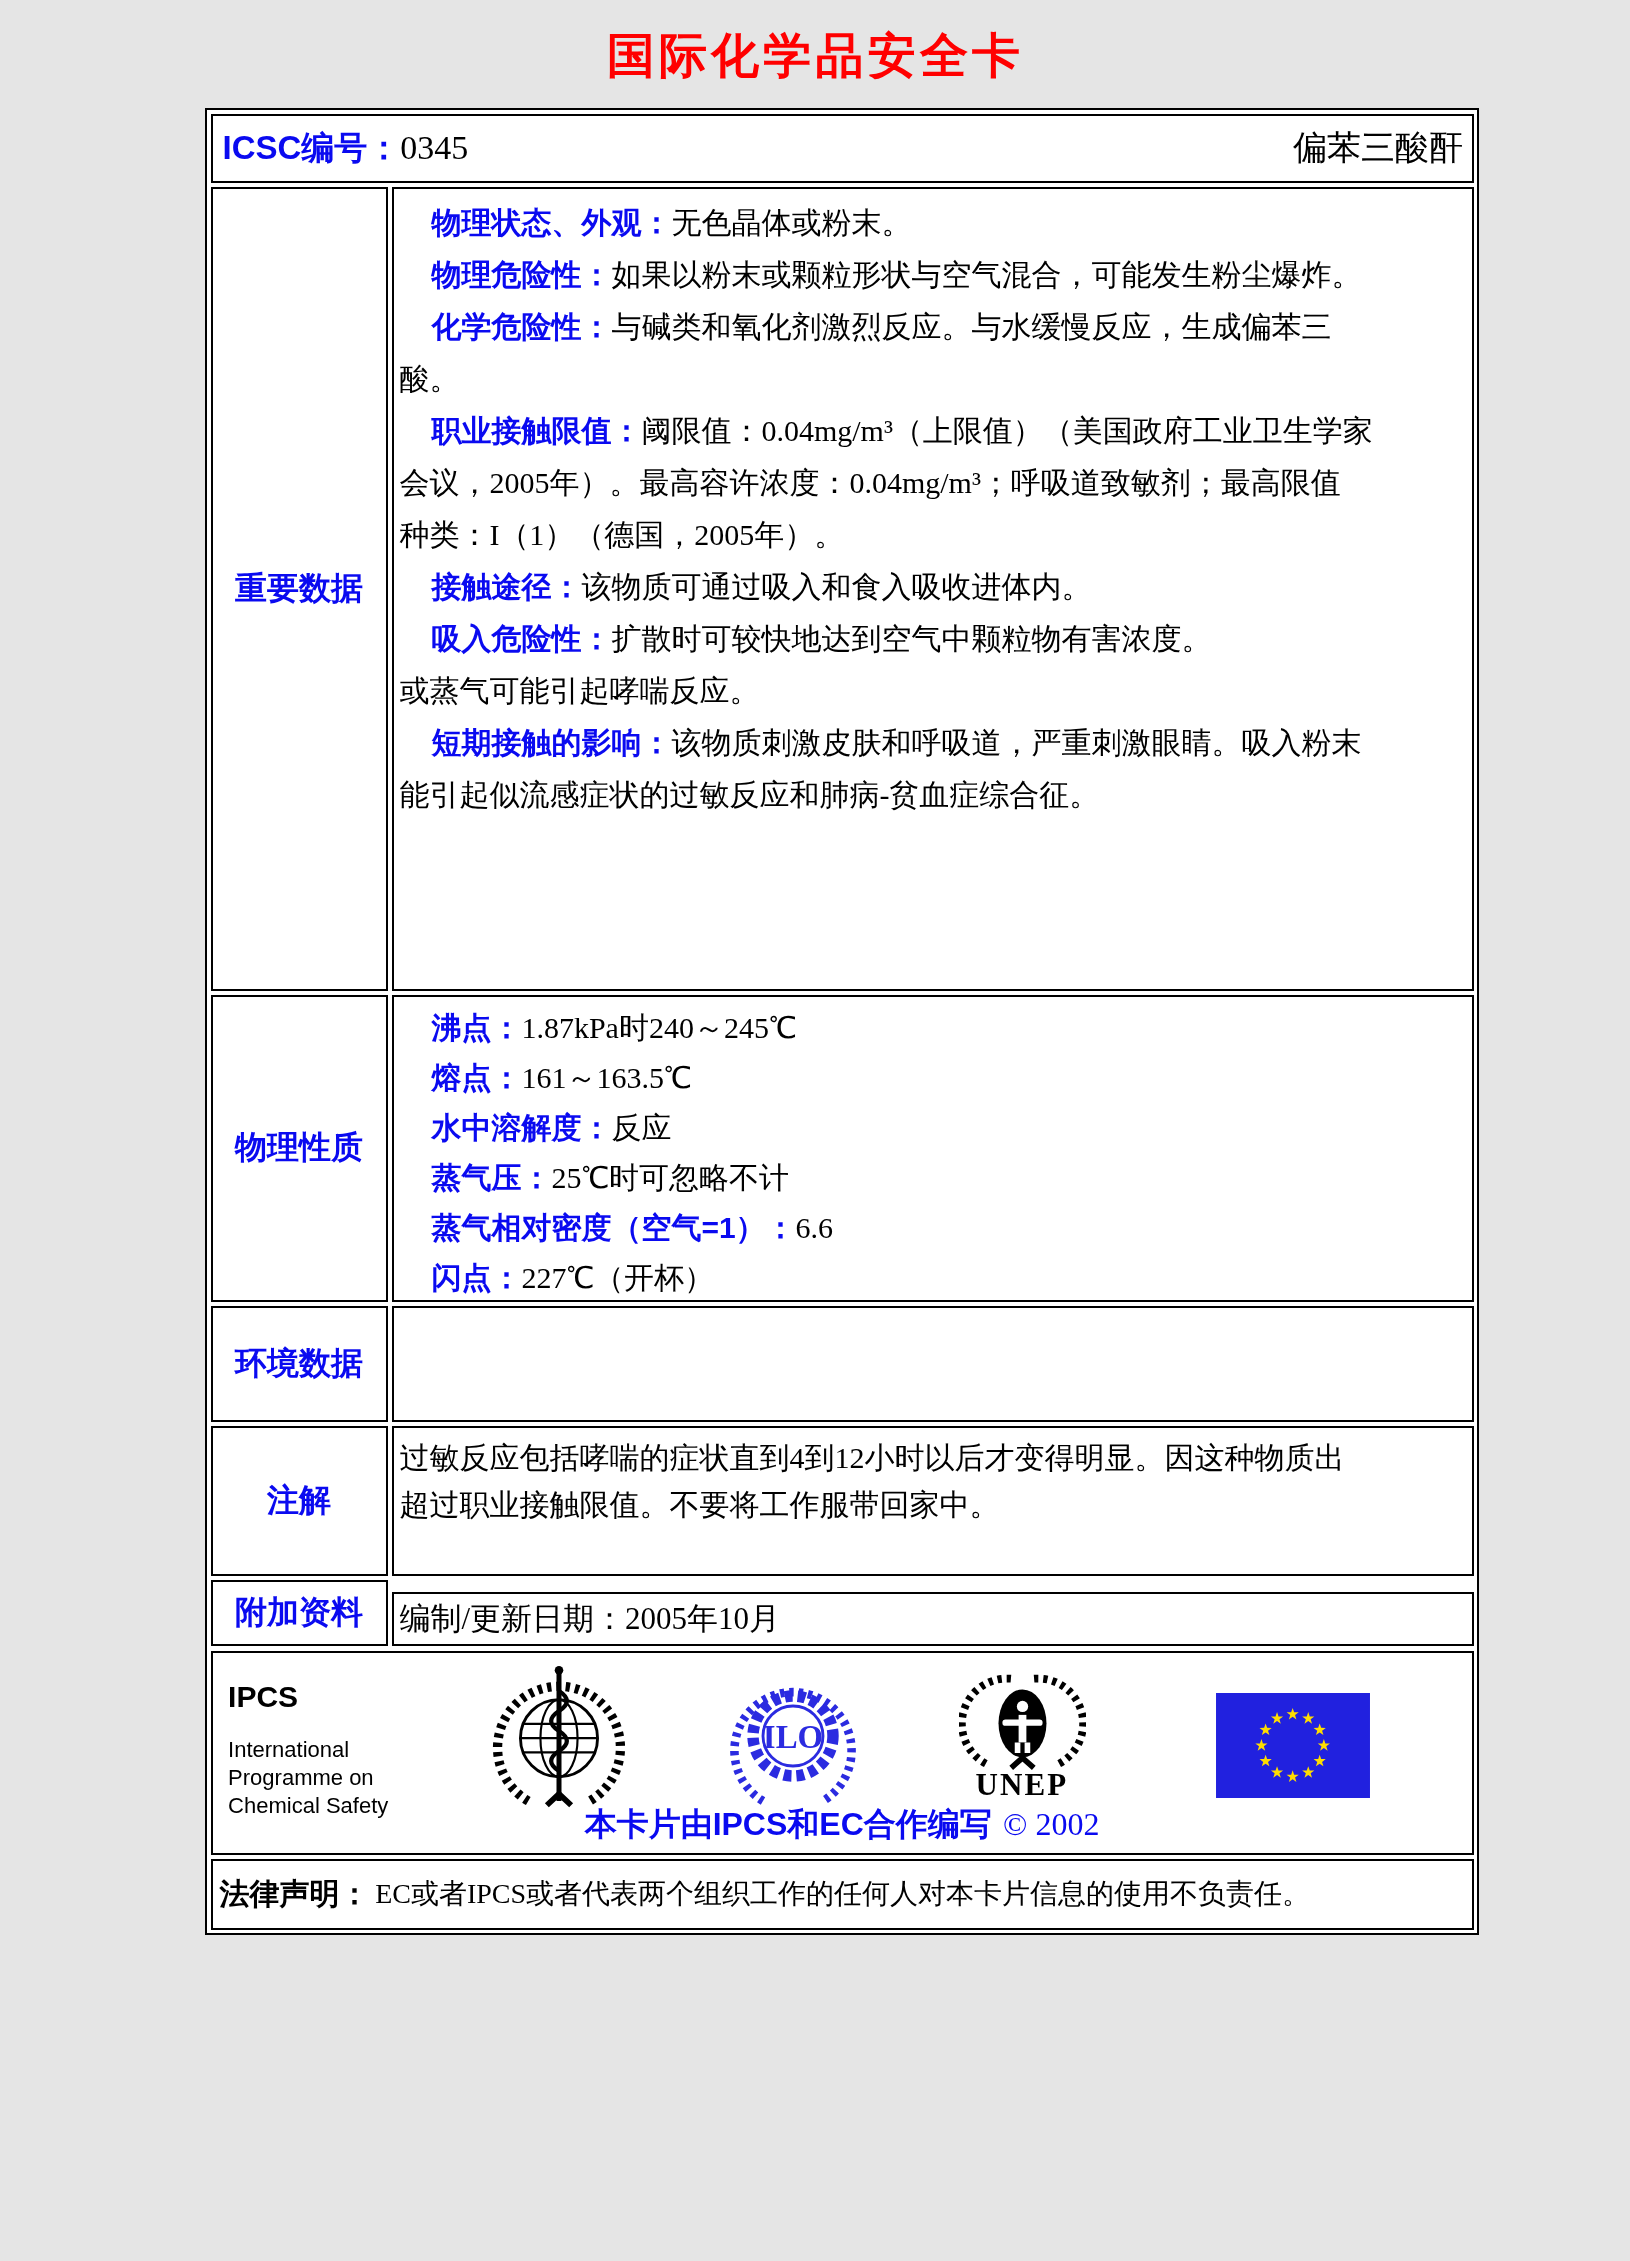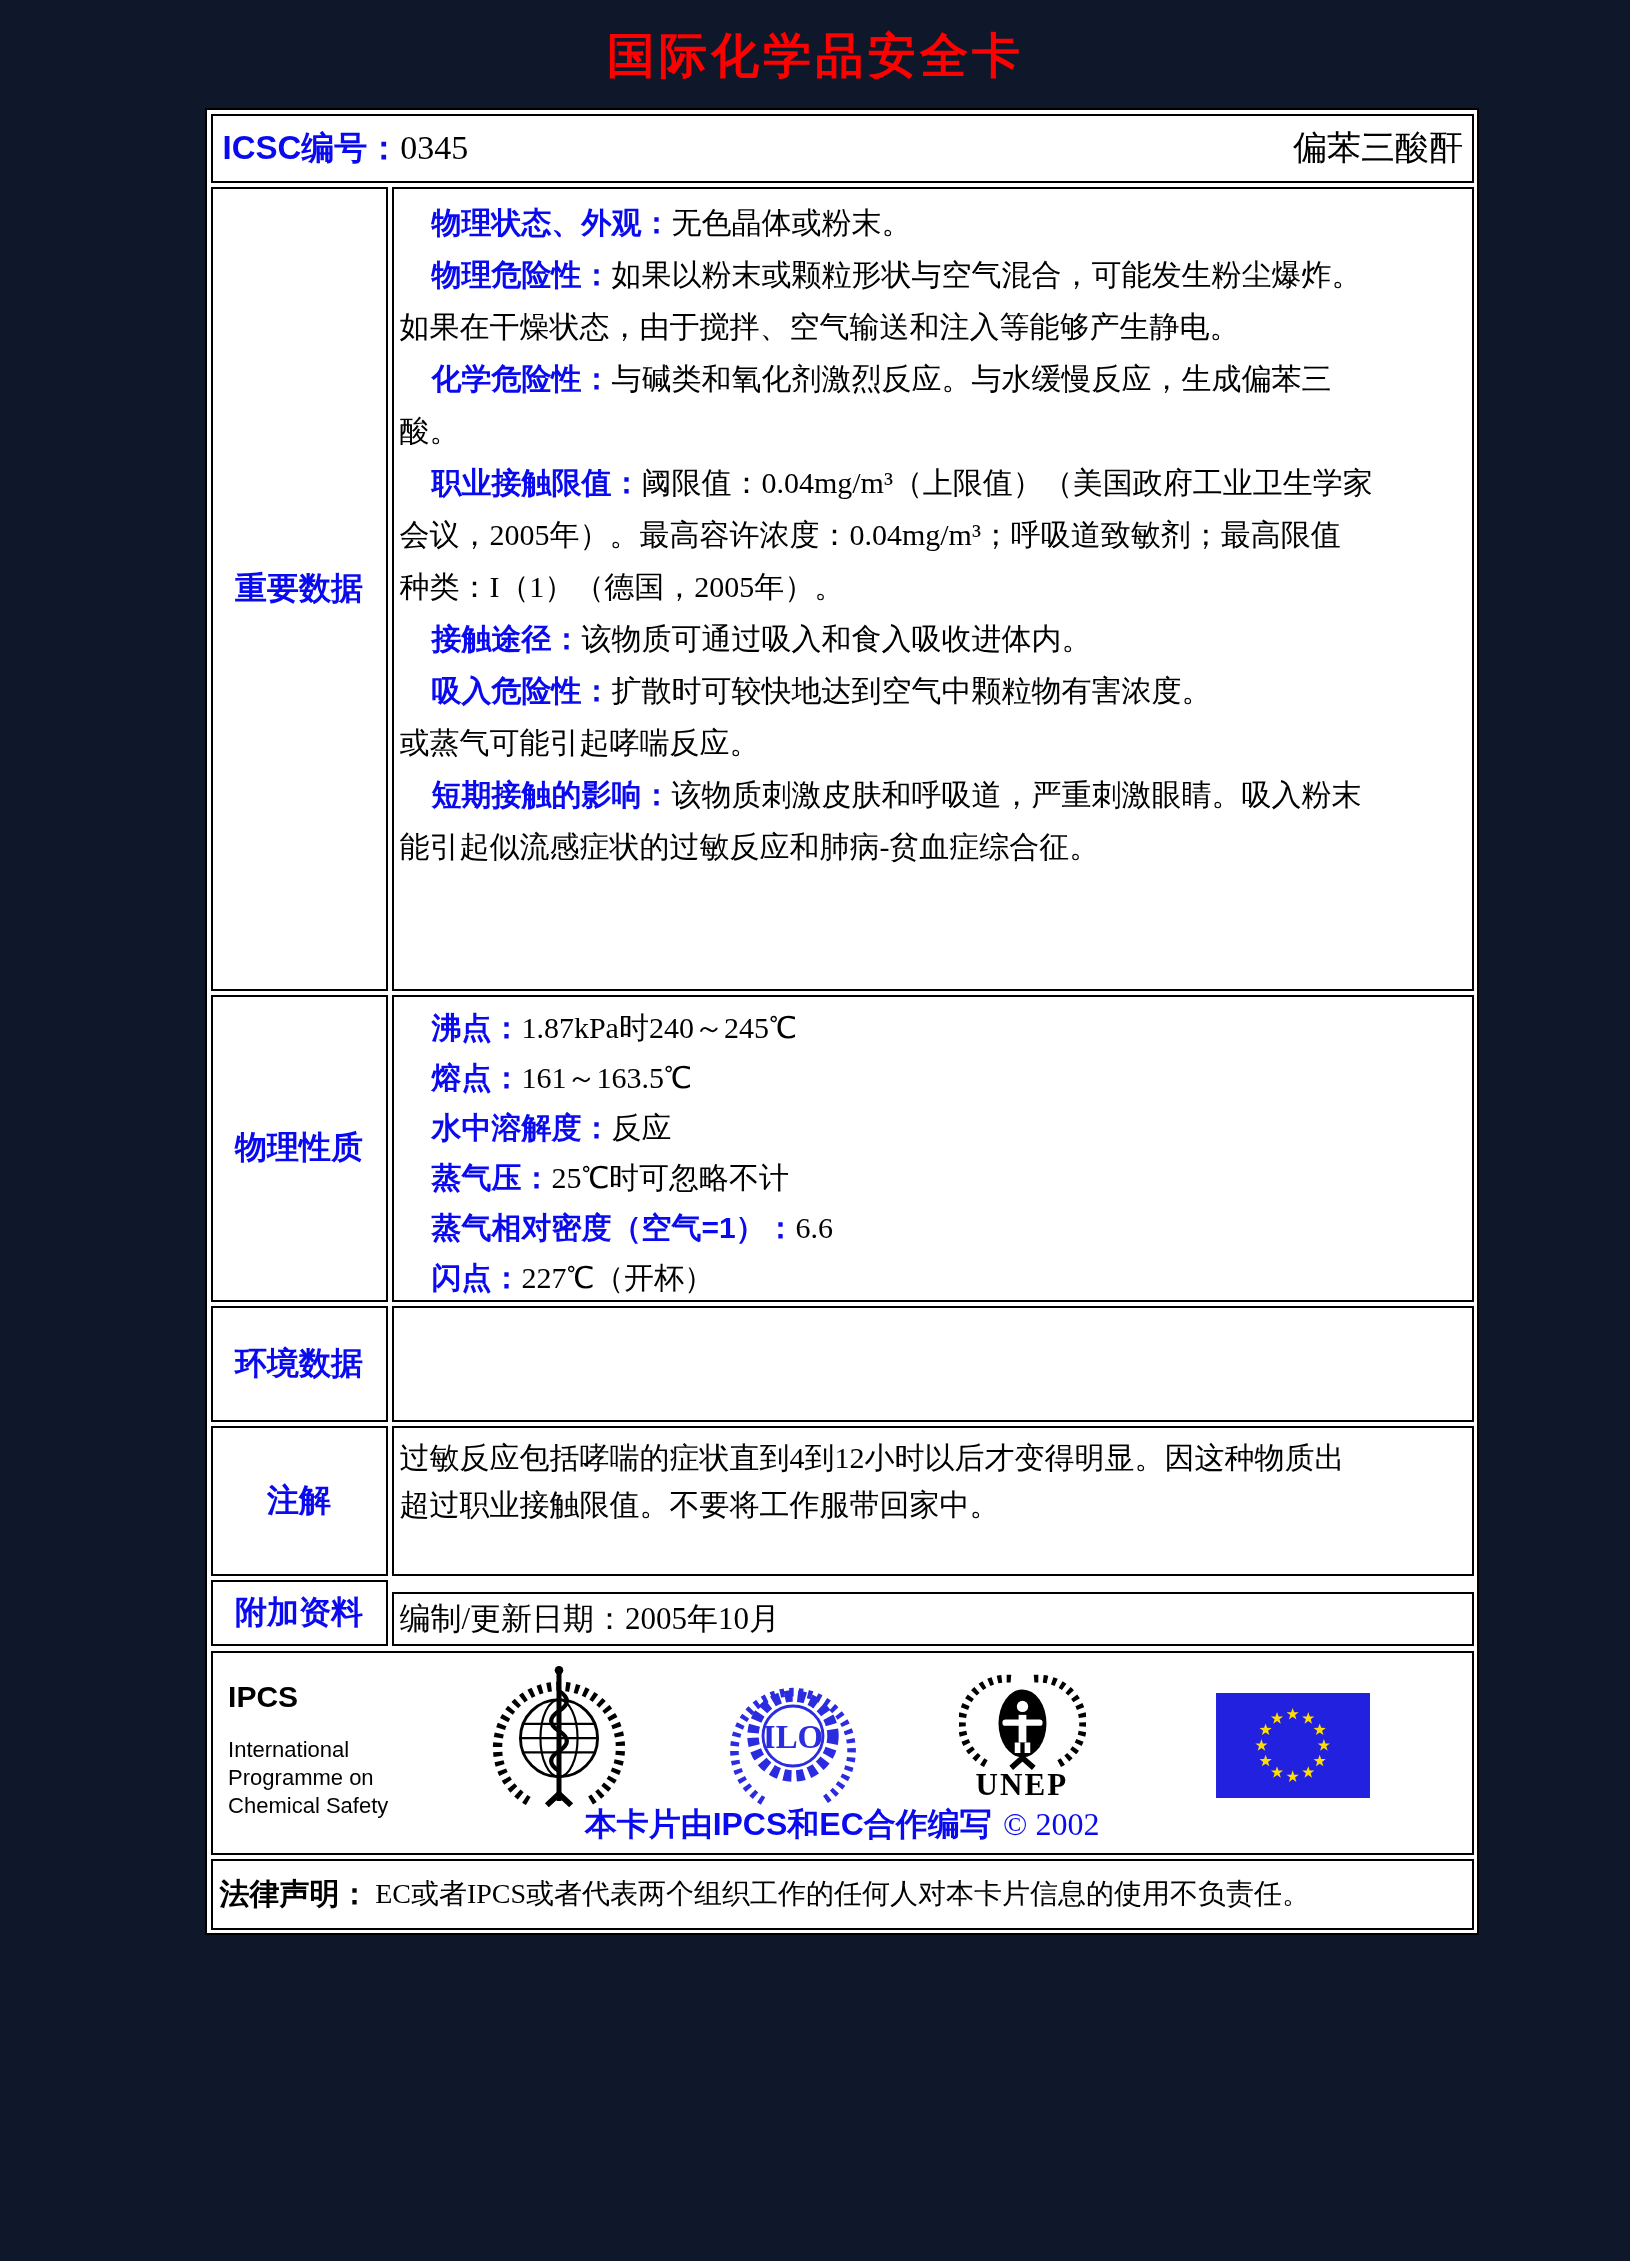--- a/index.html
+++ b/index.html
@@ -1,16 +1,16 @@
 <!DOCTYPE html>
 <html style="--title-red: #FF0000; --label-blue: #0A0AF0; --ilo-blue: #2B2BE0; --eu-flag-blue: #2121DF; --eu-star-yellow: #FFDD00;font-size:11.3px"><head>
 <meta charset="utf-8">
 <style>
   html,body{margin:0;padding:0;background:#fff;}
-  .page{position:relative;width:1631px;height:2261px;background:#0f172a;overflow:hidden;
+  .page{position:relative;width:1631px;height:2261px;background:#e5e5e5;overflow:hidden;
         font-family:"Liberation Serif",serif;color:#000;}
   .title{position:absolute;top:24px;left:0;width:100%;text-align:center;
          font-size:48px;font-weight:bold;color:var(--title-red);letter-spacing:4.2px;
          font-family:"DejaVu Serif",serif;}
   .card{position:absolute;left:205px;top:108px;width:1274px;box-sizing:border-box;
         border:2.8px solid #000;padding:3.5px;background:#fff;}
   .row{display:flex;gap:4.2px;}
   .row + .row{margin-top:4.2px;}
   .cell{border:2.1px solid #000;box-sizing:border-box;background:#fff;}
   .label-cell{width:177px;flex:0 0 auto;display:flex;align-items:center;justify-content:center;
@@ -66,21 +66,20 @@
         </span>
         <span class="serif">偏苯三酸酐</span>
       </div>
     </div>
 
     <div class="row">
       <div class="cell label-cell">重要数据</div>
       <div class="cell content-cell important-content">
           <div class="tline"><span class="tlabel">物理状态、外观：</span><span class="ttext">无色晶体或粉末。</span></div>
           <div class="tline"><span class="tlabel">物理危险性：</span><span class="ttext">如果以粉末或颗粒形状与空气混合，可能发生粉尘爆炸。</span></div>
-          <div class="tline"><span class="ttext">如果在干燥状态，由于搅拌、空气输送和注入等能够产生静电。</span></div>
           <div class="tline"><span class="tlabel">化学危险性：</span><span class="ttext">与碱类和氧化剂激烈反应。与水缓慢反应，生成偏苯三</span></div>
           <div class="tline"><span class="ttext">酸。</span></div>
           <div class="tline"><span class="tlabel">职业接触限值：</span><span class="ttext">阈限值：0.04mg/m³（上限值）（美国政府工业卫生学家</span></div>
           <div class="tline"><span class="ttext">会议，2005年）。最高容许浓度：0.04mg/m³；呼吸道致敏剂；最高限值</span></div>
           <div class="tline"><span class="ttext">种类：I（1）（德国，2005年）。</span></div>
           <div class="tline"><span class="tlabel">接触途径：</span><span class="ttext">该物质可通过吸入和食入吸收进体内。</span></div>
           <div class="tline"><span class="tlabel">吸入危险性：</span><span class="ttext">扩散时可较快地达到空气中颗粒物有害浓度。</span></div>
           <div class="tline"><span class="ttext">或蒸气可能引起哮喘反应。</span></div>
           <div class="tline"><span class="tlabel">短期接触的影响：</span><span class="ttext">该物质刺激皮肤和呼吸道，严重刺激眼睛。吸入粉末</span></div>
           <div class="tline"><span class="ttext">能引起似流感症状的过敏反应和肺病-贫血症综合征。</span></div>

